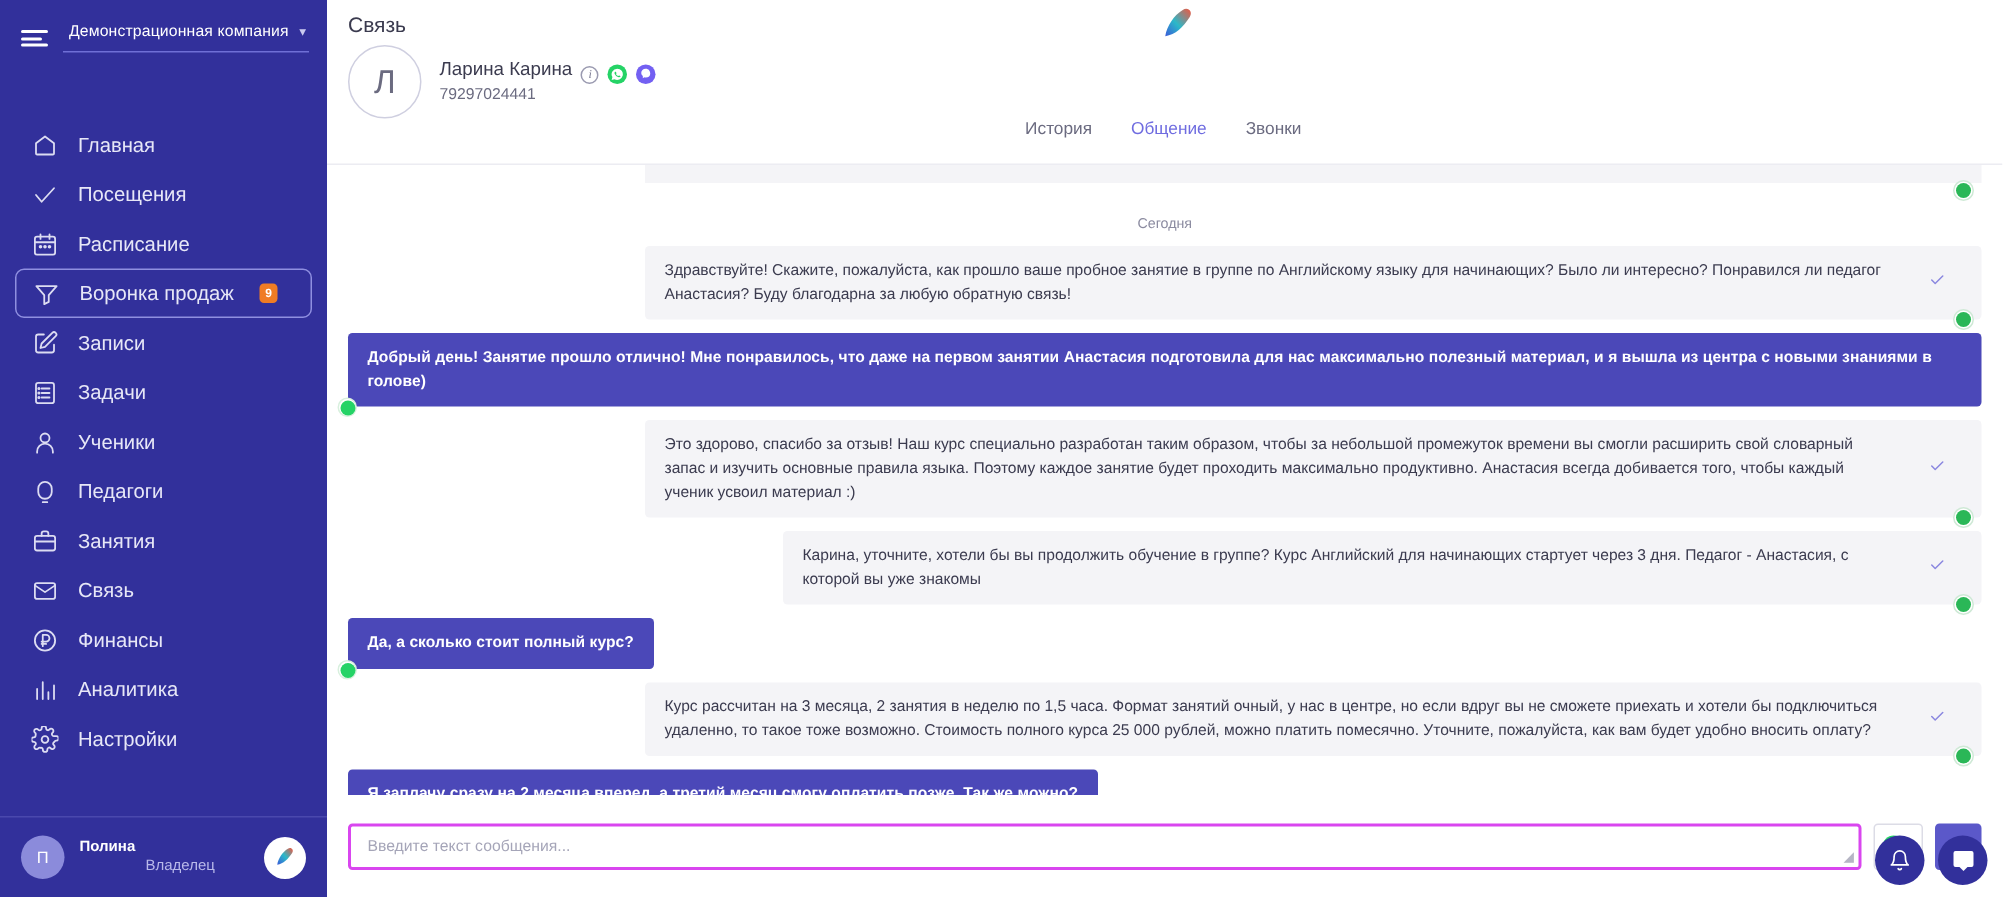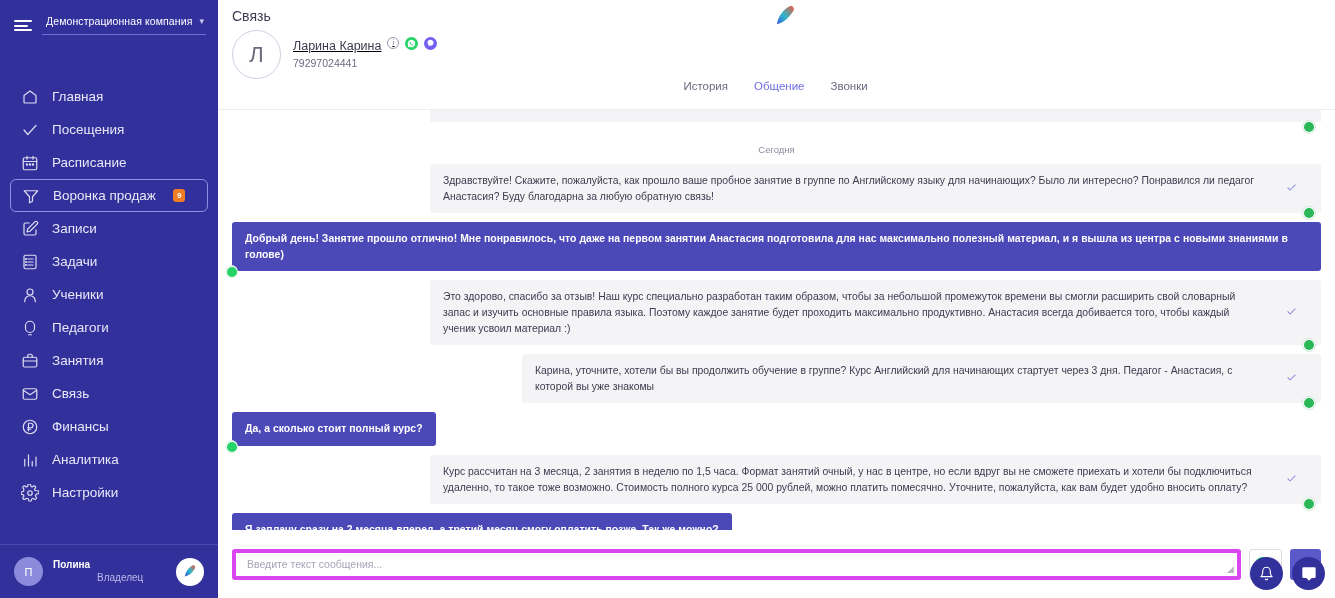--- a/index.html
+++ b/index.html
@@ -69,21 +69,21 @@
   .topbar { height: 110px; position: relative; border-bottom: 1px solid #ececf2; flex: 0 0 110px; }
   .page-title { position: absolute; left: 14px; top: 8px; font-size: 14px; color: #3b3b4f; }
   .logo-top { position: absolute; left: 550px; top: 2px; width: 34px; height: 28px; }
   .contact { position: absolute; left: 14px; top: 30px; display: flex; align-items: center; gap: 12px; }
   .contact-ava {
     width: 49px; height: 49px; border-radius: 50%; border: 1px solid #cfcfe0;
     display: flex; align-items: center; justify-content: center;
     color: #6b6b80; font-size: 22px; font-weight: 300;
   }
   .contact-info { line-height: 1.5; }
-  .contact-name-row { display: flex; align-items: flex-start; gap: 6px; text-decoration: underline; }
+  .contact-name-row { display: flex; align-items: flex-end; gap: 6px; }
   .contact-name { font-size: 12.5px; color: #3b3b4f; }
   .i-circle {
     width: 12px; height: 12px; border-radius: 50%; border: 1px solid #9a9ab0;
     color: #7a7a92; font-size: 8px; display: flex; align-items: center; justify-content: center;
     font-style: italic; font-family: "Liberation Serif", serif;
   }
   .wa-ico { width: 13px; height: 13px; border-radius: 50%; background: #25d366; display: inline-flex; align-items:center;justify-content:center;}
   .vb-ico { width: 13px; height: 13px; border-radius: 50%; background: #7360f2; display: inline-flex; align-items:center;justify-content:center;}
   .contact-phone { font-size: 10.5px; color: #6b6b80; }
 
@@ -131,21 +131,21 @@
     position: absolute; right: 0; left: 198px; top: -10px; height: 16px;
     background: #f4f4f7; border-radius: 3px 3px 0 0;
   }
 
   
   .composer {
     position: absolute; left: 0; right: 0; bottom: 0; height: 68px;
     background: #fff; display: flex; align-items: center; gap: 8px; padding: 0 14px;
   }
   .msgbox {
-    flex: 1; height: 31px; border: 4px solid #d946ef; border-radius: 3px;
+    flex: 1; height: 31px; border: 2px solid #d946ef; border-radius: 3px;
     display: flex; align-items: center; padding: 0 11px; position: relative; background: #fff;
   }
   .msgbox input {
     border: 0; outline: 0; width: 100%; font-size: 10.5px; color: #3b3b4f;
     font-family: "Liberation Sans", sans-serif; background: transparent;
   }
   .msgbox input::placeholder { color: #a5a5b8; }
   .resize { position: absolute; right: 3px; bottom: 2px; color: #b5b5c4; font-size: 9px; line-height: 1; }
   .chan-btn {
     width: 33px; height: 31px; border: 1px solid #dcdce6; border-radius: 3px;

